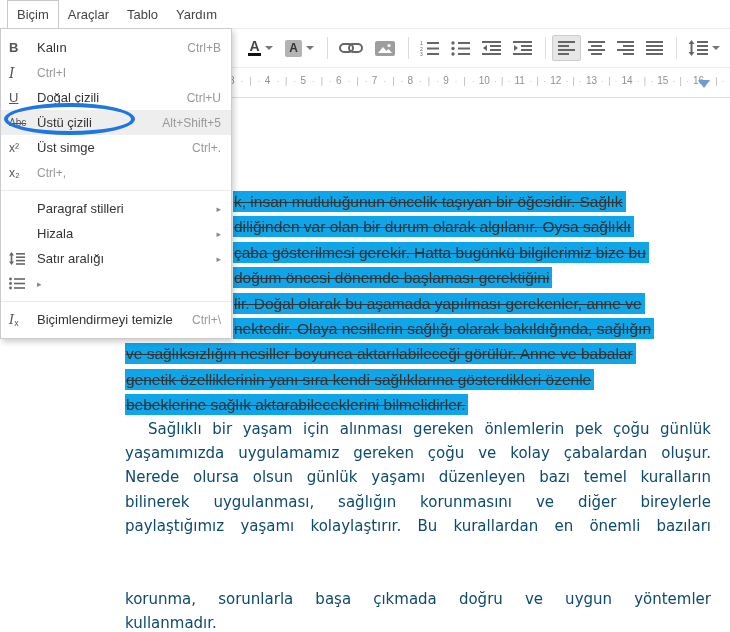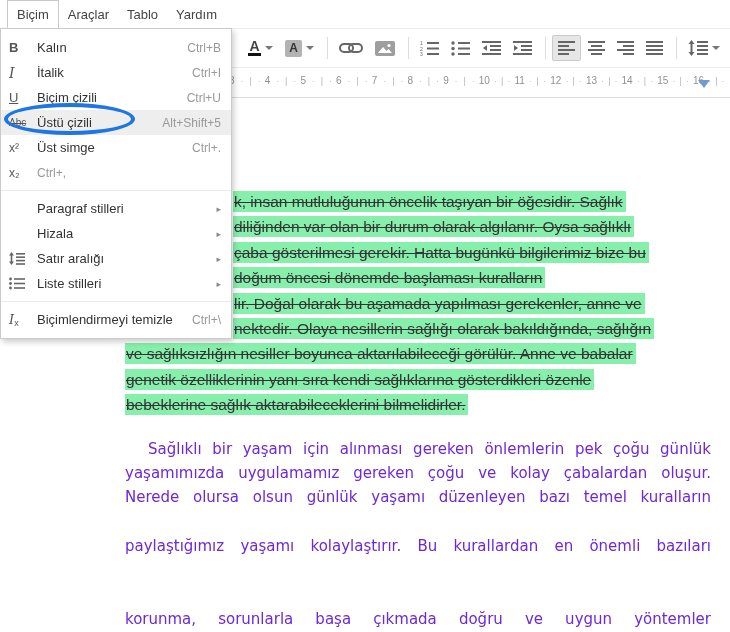--- a/index.html
+++ b/index.html
@@ -41,24 +41,24 @@
   .rnum { font-size:10px; color:#909090; }
   .rdot { font-size:9px; color:#c2c2c2; }
   .rpipe { font-size:9px; color:#b5b5b5; }
   .rmarker { position:absolute; left:698px; top:12px; width:0; height:0;
              border-left:6px solid transparent; border-right:6px solid transparent;
              border-top:8px solid #6f9bd3; }
 
   
   .page { position:absolute; left:0; top:98px; width:730px; height:534px; background:#fff; z-index:1; }
   .dline { position:absolute; white-space:nowrap; font-size:15.5px; line-height:21px; color:#333; }
-  .dline .sel { background:#86efac; text-decoration:line-through; padding:2px 3px 2px 1px; }
+  .dline .sel { background:#0ea5e9; text-decoration:line-through; padding:2px 3px 2px 1px; }
   .p2line { position:absolute; left:125px; width:586px; font-family:"DejaVu Sans", sans-serif;
-            font-size:15px; line-height:24px; color:#6d28d9; text-align:justify;
-            text-align-last:justify;margin-top:20px; }
+            font-size:15px; line-height:24px; color:#0c4a6e; text-align:justify;
+            text-align-last:justify; }
   .p2line.first { text-indent:23px; }
   .p2line.last { text-align:left; text-align-last:left; }
 
   
   .dropdown { position:absolute; left:0; top:28px; width:232px; background:#fff;
               border:1px solid #cbcbcb; box-shadow:2px 3px 6px rgba(0,0,0,.2);
               padding:6px 0; z-index:20; font-size:13px; }
   .mrow { height:25px; display:flex; align-items:center; padding:0 10px 0 8px; cursor:default; }
   .mrow.hl { background:#eee; }
   .mico { width:28px; display:flex; align-items:center; justify-content:flex-start;
@@ -296,49 +296,49 @@
           <span class="rdot">·</span>
         </div>
       </div>
     <div class="rmarker"></div>
   </div>
 
   <div class="page">
     <div class="dline" style="left:233px; top:93px"><span class="sel">k, insan mutluluğunun öncelik taşıyan bir öğesidir. Sağlık</span></div>
     <div class="dline" style="left:233px; top:118px"><span class="sel">diliğinden var olan bir durum olarak algılanır. Oysa sağlıklı</span></div>
     <div class="dline" style="left:233px; top:144px"><span class="sel">çaba gösterilmesi gerekir. Hatta bugünkü bilgilerimiz bize bu</span></div>
-    <div class="dline" style="left:233px; top:169px"><span class="sel">doğum öncesi dönemde başlaması kuralların</span></div>
+    <div class="dline" style="left:233px; top:169px"><span class="sel">doğum öncesi dönemde başlaması gerektiğini</span></div>
     <div class="dline" style="left:233px; top:195px"><span class="sel">lir. Doğal olarak bu aşamada yapılması gerekenler, anne ve</span></div>
     <div class="dline" style="left:233px; top:220px"><span class="sel">nektedir. Olaya nesillerin sağlığı olarak bakıldığında, sağlığın</span></div>
     <div class="dline" style="left:125px; top:245px"><span class="sel">ve sağlıksızlığın nesiller boyunca aktarılabileceği görülür. Anne ve babalar</span></div>
     <div class="dline" style="left:125px; top:271px"><span class="sel">genetik özelliklerinin yanı sıra kendi sağlıklarına gösterdikleri özenle</span></div>
     <div class="dline" style="left:125px; top:296px"><span class="sel">bebeklerine sağlık aktarabileceklerini bilmelidirler.</span></div>
 
     <div class="p2line first" style="top:319px">Sağlıklı bir yaşam için alınması gereken önlemlerin pek çoğu günlük</div>
     <div class="p2line" style="top:343px">yaşamımızda  uygulamamız gereken çoğu ve kolay çabalardan oluşur.</div>
     <div class="p2line" style="top:367px">Nerede olursa olsun günlük yaşamı düzenleyen bazı temel kuralların</div>
+    <div class="p2line" style="top:392px">bilinerek uygulanması, sağlığın korunmasını ve diğer bireylerle</div>
     <div class="p2line" style="top:416px">paylaştığımız yaşamı kolaylaştırır. Bu kurallardan en önemli bazıları</div>
     <div class="p2line" style="top:489px">korunma, sorunlarla başa çıkmada doğru ve uygun yöntemler</div>
     <div class="p2line last" style="top:513px">kullanmadır.</div>
   </div>
 
   <div class="dropdown">
     <div class="mrow">
       <span class="mico ico-bold">B</span>
       <span class="mlabel">Kalın</span>
       <span class="mshort">Ctrl+B</span>
     </div>
     <div class="mrow">
       <span class="mico ico-italic">I</span>
-      <span class="mlabel">İtalik</span>
       <span class="mshort">Ctrl+I</span>
     </div>
     <div class="mrow">
       <span class="mico ico-underline">U</span>
-      <span class="mlabel">Biçim çizili</span>
+      <span class="mlabel">Doğal çizili</span>
       <span class="mshort">Ctrl+U</span>
     </div>
     <div class="mrow hl">
       <span class="mico ico-strike">Abc</span>
       <span class="mlabel">Üstü çizili</span>
       <span class="mshort">Alt+Shift+5</span>
     </div>
     <div class="mrow">
       <span class="mico ico-sup">x²</span>
       <span class="mlabel">Üst simge</span>
@@ -378,21 +378,20 @@
       <span class="mico">
         <svg width="16" height="13">
           <circle class="fl" cx="1.5" cy="2" r="1.4"></circle>
           <circle class="fl" cx="1.5" cy="6.5" r="1.4"></circle>
           <circle class="fl" cx="1.5" cy="11" r="1.4"></circle>
           <rect class="fl" x="5" y="1.2" width="11" height="1.6"></rect>
           <rect class="fl" x="5" y="5.7" width="11" height="1.6"></rect>
           <rect class="fl" x="5" y="10.2" width="11" height="1.6"></rect>
         </svg>
       </span>
-      <span class="mlabel">Liste stilleri</span>
       <span class="marrow">▸</span>
     </div>
     <div class="msep"></div>
     <div class="mrow">
       <span class="mico">
           <span class="cfi">I</span>
           <span class="cfx">x</span>
         </span>
       <span class="mlabel">Biçimlendirmeyi temizle</span>
       <span class="mshort">Ctrl+\</span>

